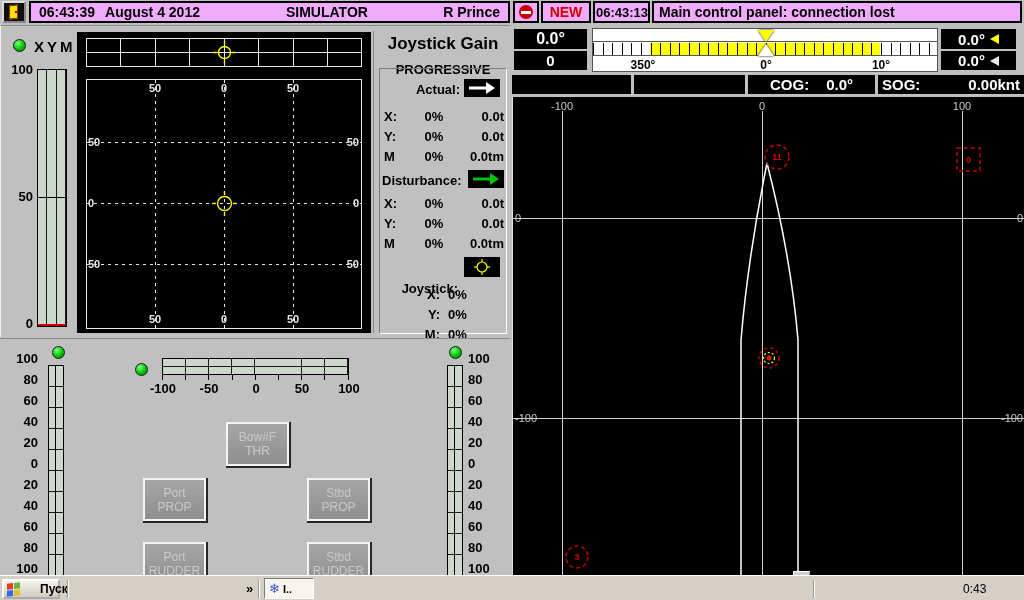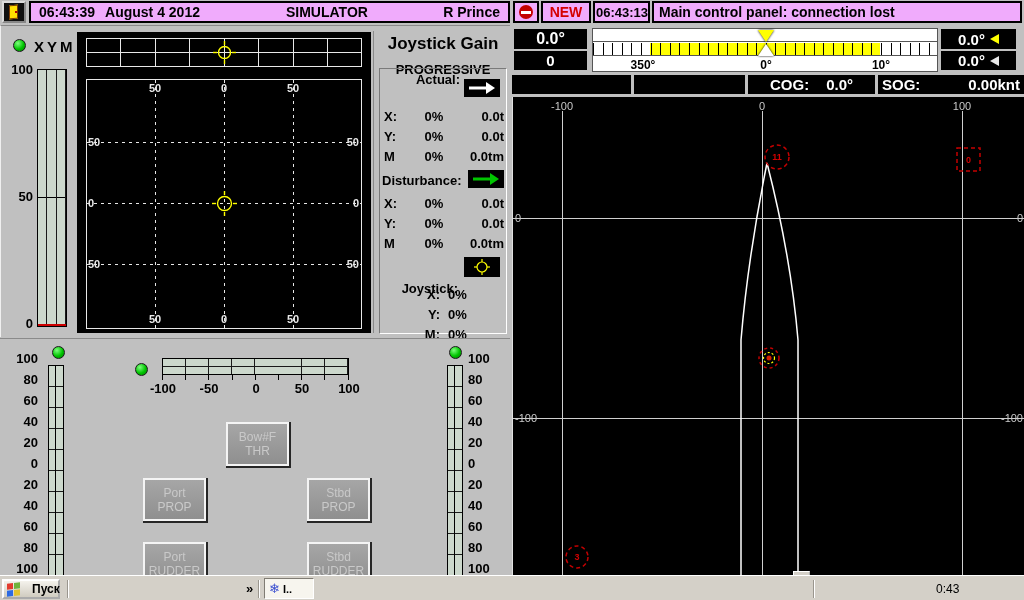--- a/index.html
+++ b/index.html
@@ -122,21 +122,21 @@
   </div>
 
   <div class="abs" style="left:372px; top:5px; width:1px; height:302px; background:#8a8a8a;"></div>
 
   <div class="abs" style="left:374px; top:0; width:136px; height:312px;">
     <div class="abs" style="left:0; top:8px; width:136px; text-align:center; font-size:17px;">Joystick Gain</div>
     <div class="abs" style="left:0; top:23px; width:136px; text-align:center; font-size:13px;margin-top:13px;">PROGRESSIVE</div>
 
     <div class="abs" style="left:4px; top:42px; width:128px; height:266px; border:1px solid; border-color:#7a7a7a #fff #fff #7a7a7a;">
 
-      <div class="abs" style="left:0; top:3px; width:80px; text-align:right; font-size:13px;">Actual:</div>
+      <div class="abs" style="left:0; top:13px; width:80px; text-align:right; font-size:13px;">Actual:</div>
       <div class="arrowbox" style="left:84px; top:10px;">
         <svg width="30" height="14">
           <line x1="2" y1="7" x2="20" y2="7" stroke="#fff" stroke-width="3"></line>
           <polygon points="19,1 19,13 28,7" fill="#fff"></polygon>
         </svg>
       </div>
       <div class="jrow-axis" style="top:40px;">X:</div>
       <div class="jrow-pct" style="top:40px;">0%</div>
       <div class="jrow-val" style="top:40px;">0.0t</div>
       <div class="jrow-axis" style="top:60px;">Y:</div>
@@ -327,21 +327,21 @@
 </div>
 
 <div class="abs" style="left:793px; top:571px; width:17px; height:27px;">
   <div style="width:17px; height:13px; background:#d4d0c8; border:1px outset #fff; font-size:7px; text-align:center; line-height:11px;">▲</div>
   <div style="width:17px; height:13px; background:#d4d0c8; border:1px outset #fff; font-size:7px; text-align:center; line-height:11px;">▼</div>
 </div>
 
 <div class="abs" style="left:0; top:575px; width:1024px; height:25px; background:#d4d0c8; border-top:1px solid #fff;">
 
   <button style="position:absolute; left:2px; top:3px; width:58px; height:20px; background:linear-gradient(#f4f2ec,#d0ccc0);
-                 border:2px outset #fff; display:flex; align-items:center; gap:12px; padding:0 3px;
+                 border:2px outset #fff; display:flex; align-items:center; gap:20px; padding:0 3px;
                  font-family:'Liberation Sans',sans-serif; font-weight:bold; font-size:12px;">
     <span style="display:inline-grid; grid-template-columns:6px 6px; grid-template-rows:6px 6px; gap:1px; transform:skewY(-6deg);">
       <i style="background:#e33b2e;"></i>
         <i style="background:#71b33c;"></i>
         <i style="background:#2e6be3;"></i>
         <i style="background:#e3c32e;"></i>
     </span>
     <span>Пуск</span>
   </button>
 
@@ -352,14 +352,14 @@
 
   <button style="position:absolute; left:264px; top:2px; width:50px; height:21px; background:#f7f5ee;
                  border:1px solid; border-color:#807c74 #fff #fff #807c74; display:flex; align-items:center; gap:3px; padding:0 4px;
                  font-family:'Liberation Sans',sans-serif; font-weight:bold; font-size:11px;">
     <span style="color:#3b4fd0; font-size:13px; font-weight:normal;">❄</span>
     <span>I..</span>
   </button>
 
   <div class="abs" style="left:813px; top:4px; width:2px; height:18px; border-left:1px solid #9a968e; border-right:1px solid #fff;"></div>
 
-  <div class="abs" style="left:936px; top:6px; width:30px; font-size:12px; font-weight:normal;">0:43</div>
+  <div class="abs" style="left:963px; top:6px; width:30px; font-size:12px; font-weight:normal;">0:43</div>
 </div>
 
 </body></html>

